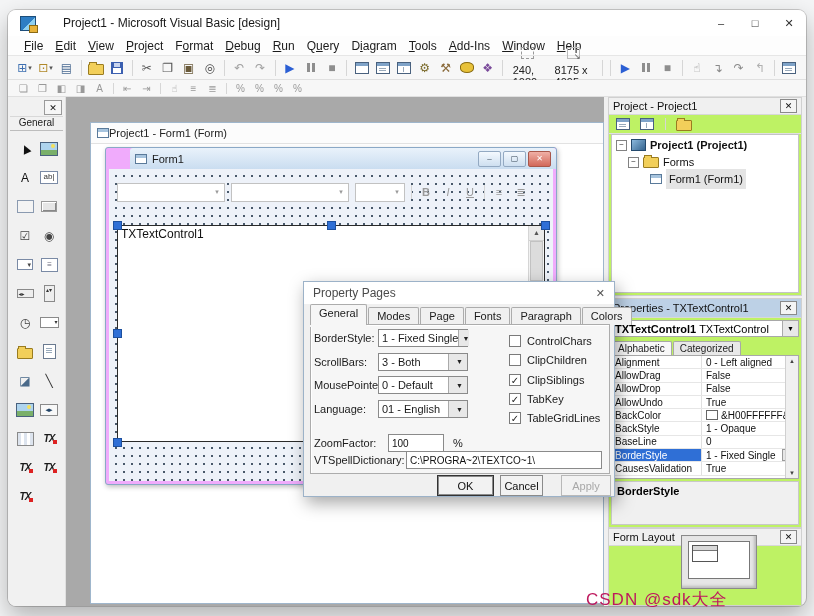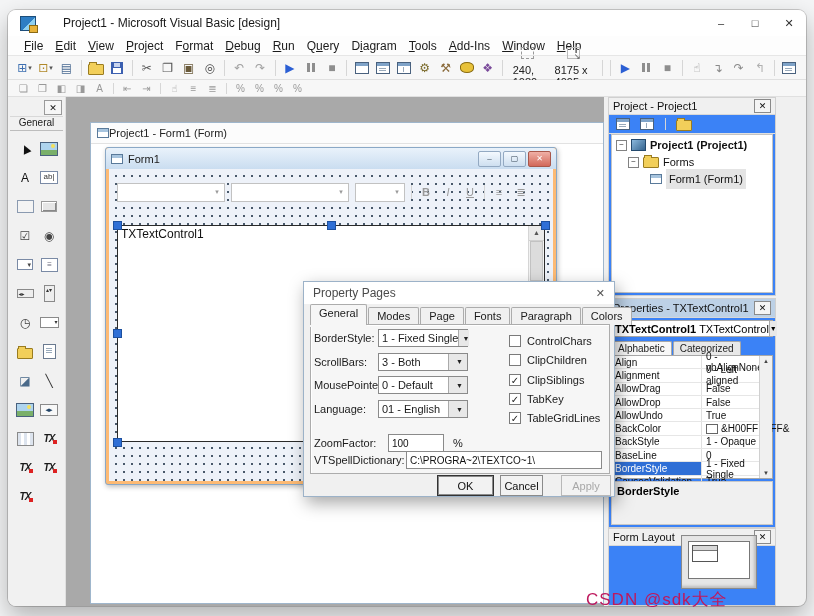--- a/index.html
+++ b/index.html
@@ -67,21 +67,21 @@
   .ico-ole{width:15px;height:12px;border:1px solid #8a8a8a;background:repeating-linear-gradient(90deg,#dde4ee 0 3px,#fff 3px 6px);}
   .ico-tx{font-size:10px;font-style:italic;font-weight:bold;color:#1a1a1a;position:relative;letter-spacing:-1px;}
   .ico-tx:after{content:"";position:absolute;right:-3px;bottom:0;width:4px;height:4px;background:#d22;}
   
   .mdi{position:absolute;left:58px;top:0;width:538px;bottom:0;background:#a9a9a9;}
   .mdichild{position:absolute;left:24px;top:25px;width:514px;height:482px;background:#fff;border:1px solid #9fb6cc;box-sizing:border-box;}
   .mtitle{height:20px;background:#fcfcfc;border-bottom:1px solid #e2e2e2;display:flex;align-items:center;padding-left:6px;font-size:11px;color:#222;}
   .ico-form{width:12px;height:10px;border:1px solid #5a7a9a;background:#fff;position:relative;box-sizing:border-box;}
   .ico-form:before{content:"";position:absolute;left:0;top:0;right:0;height:3px;background:#a7c4de;}
   
-  .formwin{position:absolute;left:14px;top:24px;width:452px;height:338px;background:#fdba74;border:1px solid #8aa8c6;border-radius:3px;box-sizing:border-box;box-shadow:1px 2px 5px rgba(0,0,0,.25);}
+  .formwin{position:absolute;left:14px;top:24px;width:452px;height:338px;background:#f0abfc;border:1px solid #8aa8c6;border-radius:3px;box-sizing:border-box;box-shadow:1px 2px 5px rgba(0,0,0,.25);padding-left:24px;}
   .ftitle{height:21px;display:flex;align-items:center;gap:5px;padding:0 5px;font-size:11px;color:#1a1a1a;background:linear-gradient(#e9f2fb,#caddf0);border-radius:3px 3px 0 0;}
   .fbtns{margin-left:auto;display:flex;gap:2px;}
   .fbtn{width:21px;height:14px;border:1px solid #93a9c2;border-radius:2px;background:linear-gradient(#f4f9fe,#cedff0);font-size:8px;color:#345;display:flex;align-items:center;justify-content:center;}
   .fbtn.close{background:linear-gradient(#f0b0a6,#d2685a);border-color:#a8574a;color:#fff;font-weight:bold;}
   .fclient{position:absolute;left:3px;top:21px;right:3px;bottom:3px;background:#eef2f9;
     background-image:radial-gradient(#49596b 0.9px,transparent 1px);background-size:8px 8px;background-position:3px 3px;}
   
   .bbar{position:absolute;left:8px;top:13px;right:6px;height:20px;display:flex;align-items:center;gap:6px;}
   .fcombo{height:17px;background:#fff;border:1px solid #c2c2c2;display:flex;align-items:center;}
   .fcombo .arr{margin-left:auto;width:14px;text-align:center;font-size:7px;color:#9a9a9a;}
@@ -108,21 +108,21 @@
   .dcombo{width:90px;height:18px;border:1px solid #8a8a8a;background:#fff;display:flex;align-items:center;font-size:11px;box-sizing:border-box;}
   .dcombo span{padding-left:3px;white-space:nowrap;}
   .dcombo .btn{margin-left:auto;width:15px;align-self:stretch;background:#e8e8e8;border-left:1px solid #aaa;font-size:7px;color:#222;display:flex;align-items:center;justify-content:center;}
   .dcheck{position:absolute;display:flex;align-items:center;gap:6px;font-size:11px;color:#1b1b1b;}
   .cbox{width:12px;height:12px;border:1px solid #7a7a7a;background:#fff;font-size:10px;line-height:11px;text-align:center;color:#222;box-sizing:border-box;}
   .dinput{border:1px solid #8a8a8a;background:#fff;font-size:10px;color:#111;display:flex;align-items:center;padding-left:3px;box-sizing:border-box;white-space:nowrap;overflow:hidden;}
   .dbtn{position:absolute;height:21px;border:1px solid #8a8a8a;background:#f2f2f2;font-size:11px;color:#111;display:flex;align-items:center;justify-content:center;box-sizing:border-box;}
   .dbtn.def{border:1px solid #333;box-shadow:0 0 0 1px #8a8a8a inset;}
   .dbtn.dis{color:#a8a8a8;border-color:#b8b8b8;}
   
-  .dock-panel{position:absolute;left:600px;width:168px;background:#3b82f6;border:1px solid #d0d0d0;box-sizing:border-box;}
+  .dock-panel{position:absolute;left:600px;width:194px;background:#bef264;border:1px solid #d0d0d0;box-sizing:border-box;}
   .phead{height:16px;display:flex;align-items:center;font-size:11px;color:#111;padding:0 4px;background:#f0f0f0;border-bottom:1px solid #d8d8d8;}
   .phead.blue{background:#bdd1e6;height:18px;}
   .px{margin-left:auto;width:15px;height:12px;border:1px solid #8a8a8a;background:#f4f4f4;font-size:9px;font-weight:bold;color:#111;display:flex;align-items:center;justify-content:center;}
   .ptools{height:18px;display:flex;align-items:center;gap:4px;padding:0 4px;border-bottom:1px solid #e0e0e0;}
   .ptool{width:20px;height:15px;display:flex;align-items:center;justify-content:center;}
   .pcontent{position:absolute;left:2px;right:2px;bottom:2px;background:#fff;border:1px solid #c4c4c4;overflow:hidden;}
   .trow{display:flex;align-items:center;gap:4px;font-size:11px;color:#111;height:14px;margin-top:3px;}
   .expbox{width:9px;height:9px;border:1px solid #828282;background:#fff;font-size:8px;line-height:7px;text-align:center;color:#333;flex:none;}
   .ico-proj{width:13px;height:10px;background:linear-gradient(135deg,#8ab8dc,#35648f);border:1px solid #24496d;flex:none;}
   .tsel{background:#e4e4e4;padding:4px 3px;}
@@ -533,26 +533,20 @@
         <div class="ocombo">
           <b>TXTextControl1</b>&nbsp;
           <span>TXTextControl</span>
           <span class="btn">▼</span>
         </div>
         <div class="ptabs">
           <span class="ptab on">Alphabetic</span>
           <span class="ptab">Categorized</span>
         </div>
         <div class="pgrid" id="prop-grid">
-          <div class="prow">
-              <span class="pname">Align</span>
-              <span class="pval">
-                <span>0 - vbAlignNone</span>
-              </span>
-            </div>
             <div class="prow">
               <span class="pname">Alignment</span>
               <span class="pval">
                 <span>0 - Left aligned</span>
               </span>
             </div>
             <div class="prow">
               <span class="pname">AllowDrag</span>
               <span class="pval">
                 <span>False</span>

